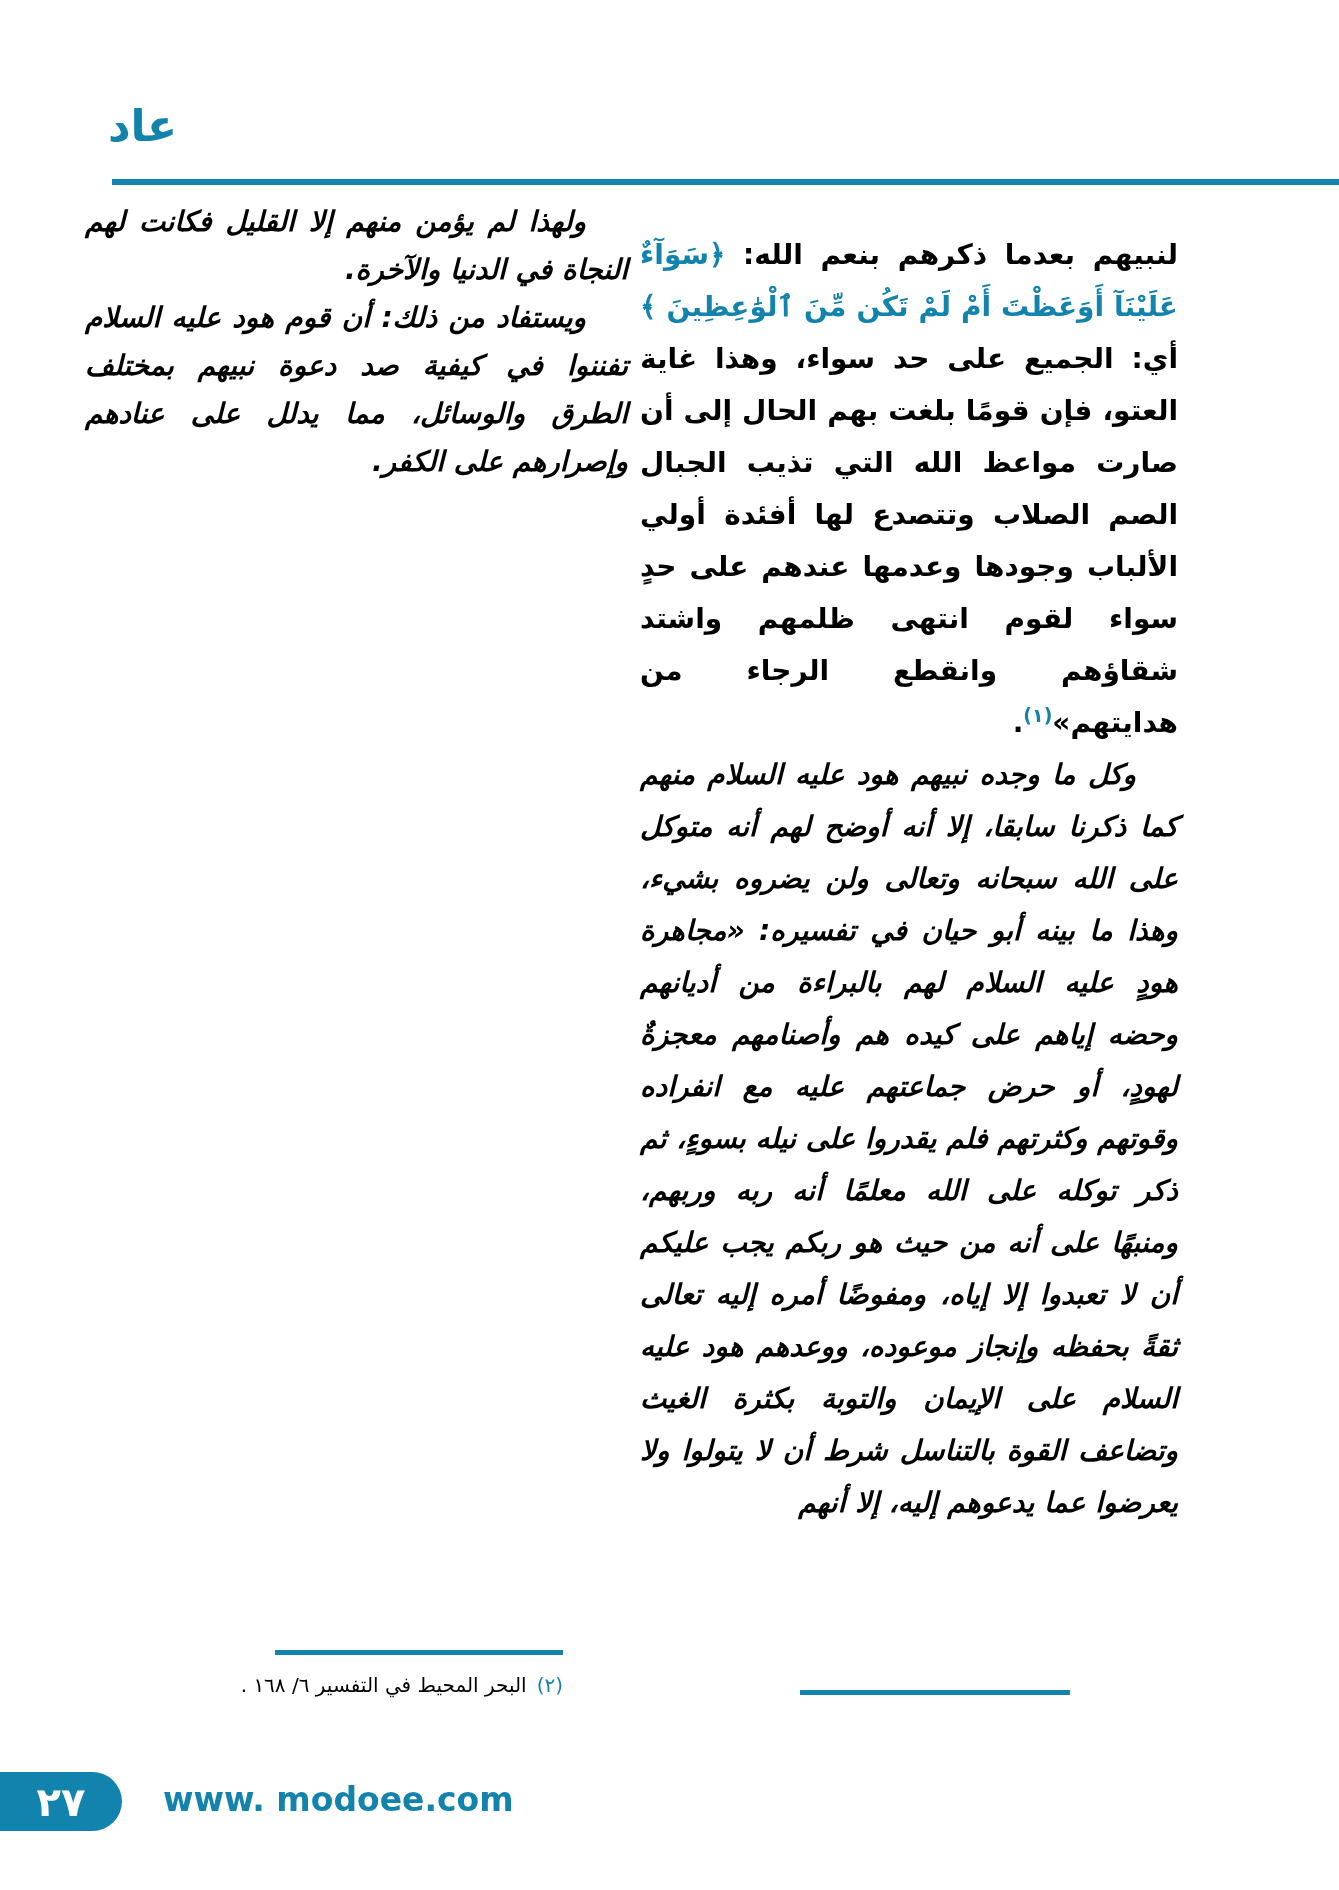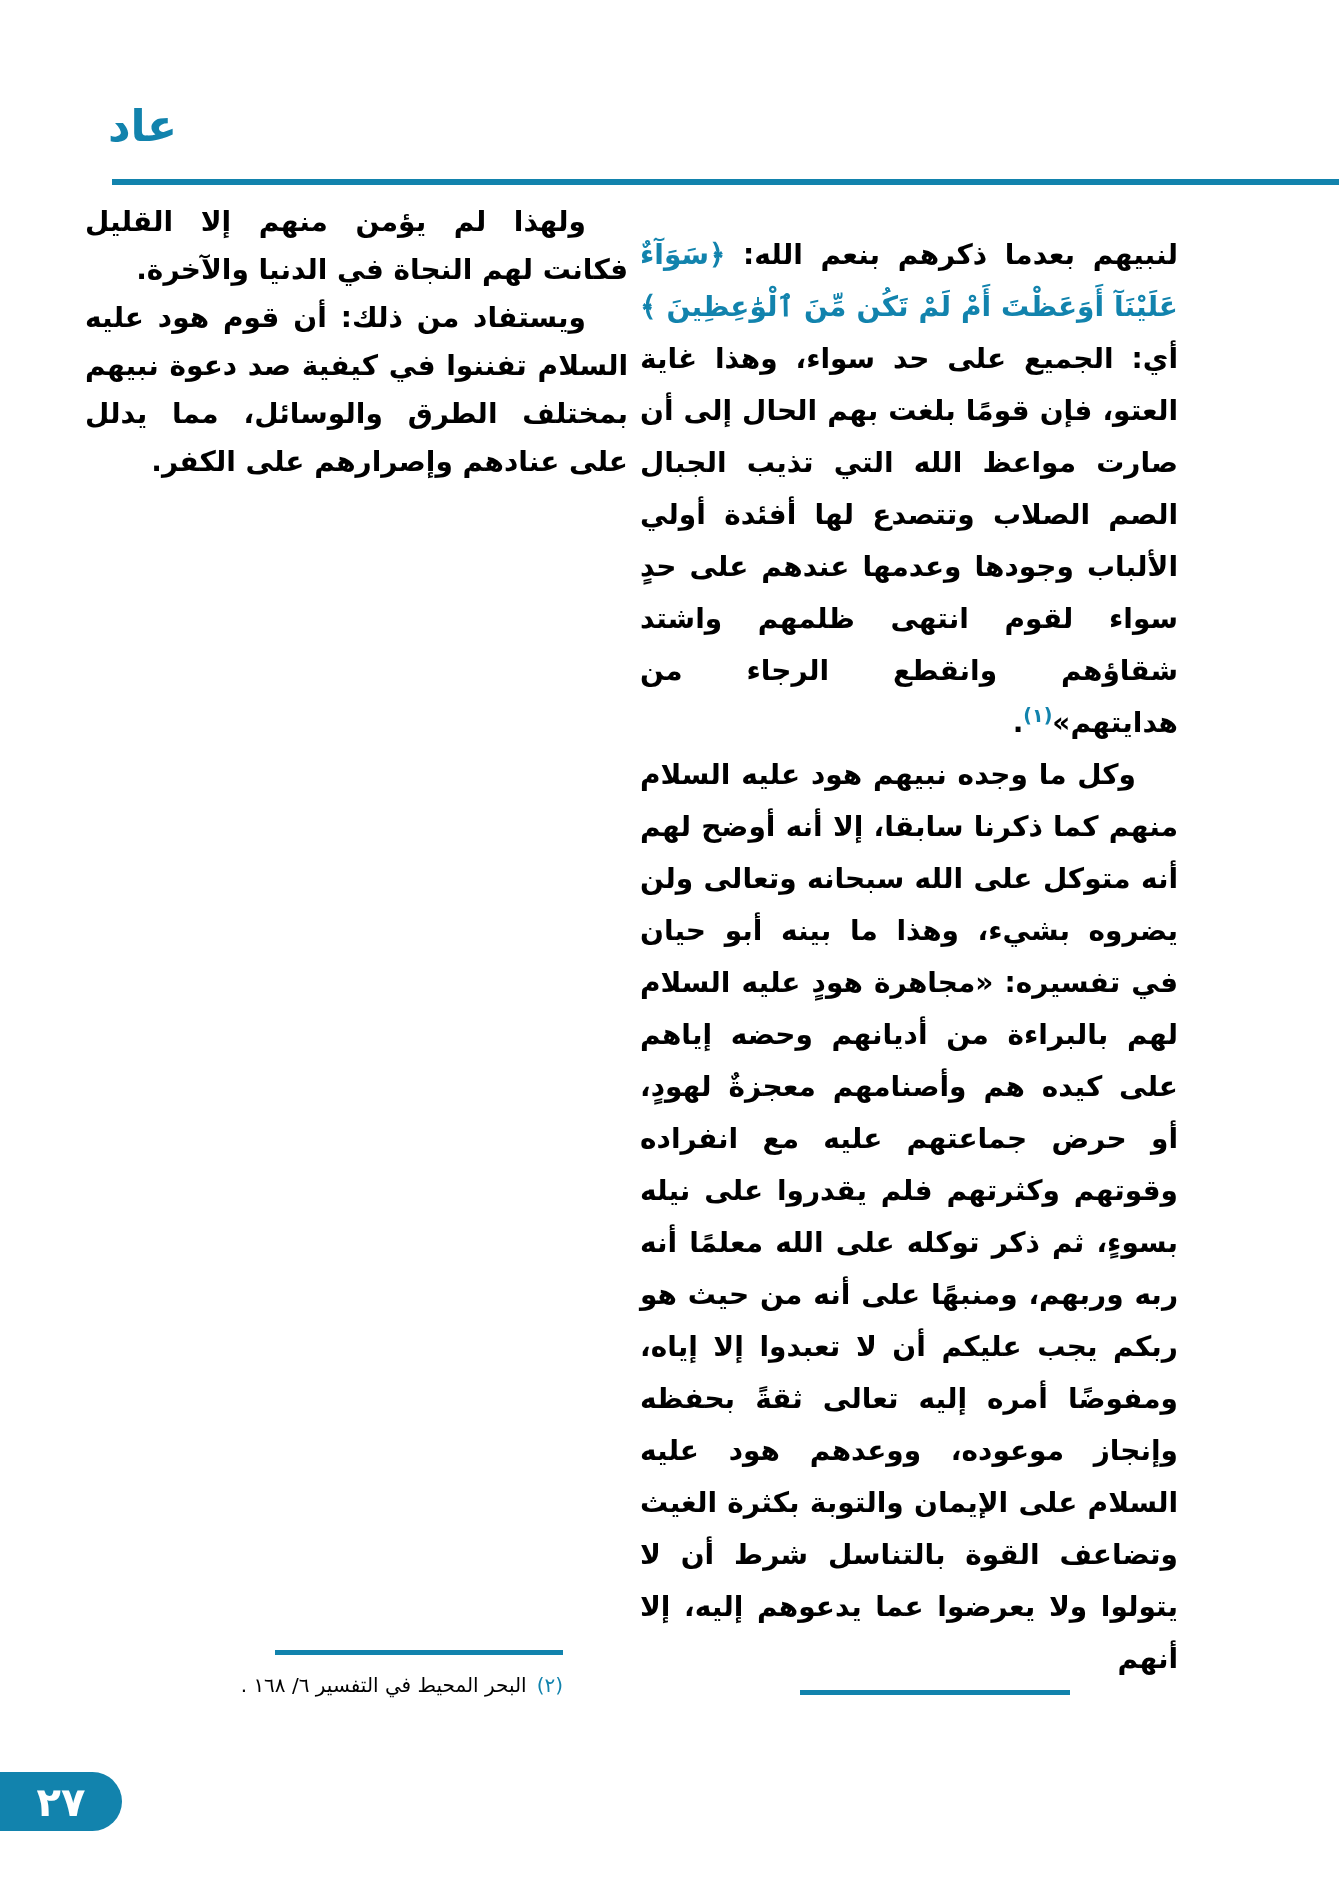--- a/index.html
+++ b/index.html
@@ -33,21 +33,21 @@
   }
   .col p { margin:0; }
   .col-right {
     top:229px; left:640px; width:538px;
     font-size:28px; line-height:52px;
   }
   .col-left {
     top:198px; left:85px; width:543px;
     font-size:28px; line-height:48px;
   }
-  .para-indent { text-indent:42px; }
+  .para-indent { text-indent:42px;font-style:italic; }
   .quran { color:var(--accent); font-weight:bold; }
   .fnmark {
     color:var(--accent);
     font-size:19px;
     vertical-align:super;
     line-height:0;
     font-weight:bold;
   }
   
   .fn-rule { position:absolute; height:5px; background:var(--accent); }
@@ -103,14 +103,15 @@
 
   <div class="fn-rule fn-rule-left"></div>
   <div class="fn-rule fn-rule-right"></div>
 
   <div class="fnblock fn-left"><span class="marker">(٢)</span><span>البحر المحيط في التفسير ٦/ ١٦٨ .</span></div>
 
 
   <div class="footer-tab">
       <span>٢٧</span>
     </div>
+  <div class="footer-url">www. modoee.com</div>
 
 </div>
 
 </body></html>

